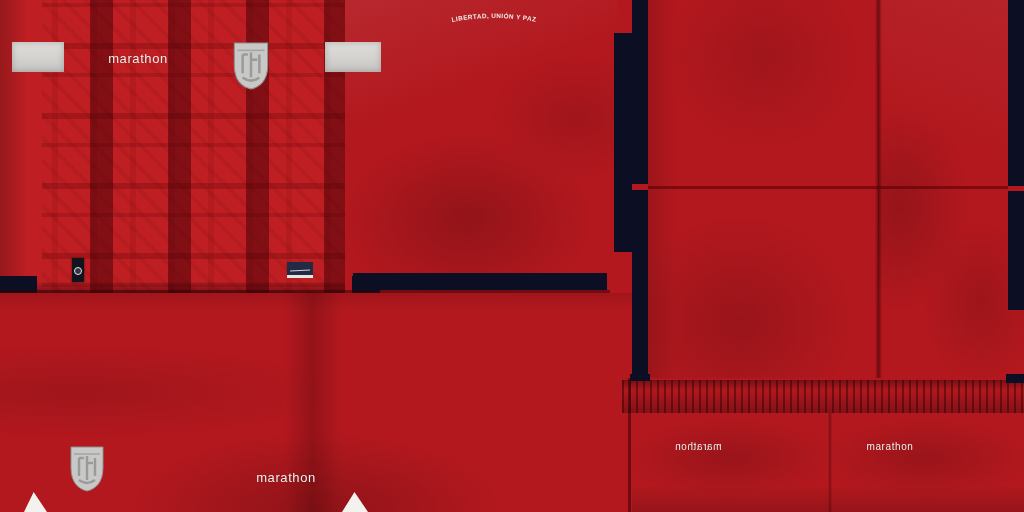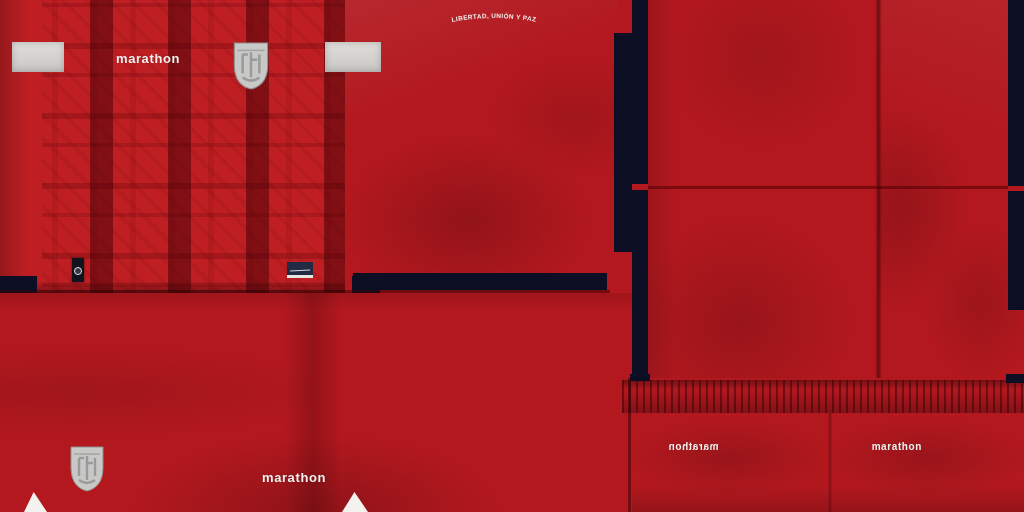--- a/index.html
+++ b/index.html
@@ -26,22 +26,22 @@
     background-position:48px 0,0 0,0 0,0 0;
   }
   .front-left-shade{left:0;top:0;width:46px;height:293px;
     background:linear-gradient(90deg, rgba(0,0,0,.22), rgba(0,0,0,0) 60%);}
   .front-hem-shade{left:0;top:281px;width:352px;height:12px;
     background:linear-gradient(180deg, rgba(0,0,0,0), rgba(40,0,3,.45));}
   .patch{background:linear-gradient(180deg,#e0dfdc, #cfcecb 70%, #c4c3c0);
     box-shadow:inset 0 0 6px rgba(120,120,120,.5);}
   .patch.left{left:12px;top:42px;width:52px;height:30px;}
   .patch.right{left:325px;top:42px;width:56px;height:30px;}
-  .brand{color:var(--text-white);font-weight:bold;letter-spacing:.6px;
-    text-align:right;white-space:nowrap;text-shadow:0 0 1px rgba(0,0,0,.35);}
+  .brand{color:var(--text-white);font-weight:normal;letter-spacing:.6px;
+    text-align:center;white-space:nowrap;text-shadow:0 0 1px rgba(0,0,0,.35);}
   .brand.front{left:96px;top:51px;width:84px;font-size:13px;}
   .crest-front{left:232px;top:42px;width:38px;height:48px;}
   .crest-shorts{left:66px;top:446px;width:42px;height:46px;}
   .navy-block{background:var(--navy);}
   .hem-navy-left{left:0;top:276px;width:37px;height:17px;}
   .hem-navy-right{left:352px;top:276px;width:28px;height:17px;}
   .care-tag{left:72px;top:258px;width:12px;height:24px;background:#11131f;
     box-shadow:0 0 2px rgba(0,0,0,.6);}
   .care-tag .emblem{left:2px;top:9px;width:8px;height:8px;border-radius:50%;
     border:1px solid #e9e9e9;background:rgba(255,255,255,.15);}

